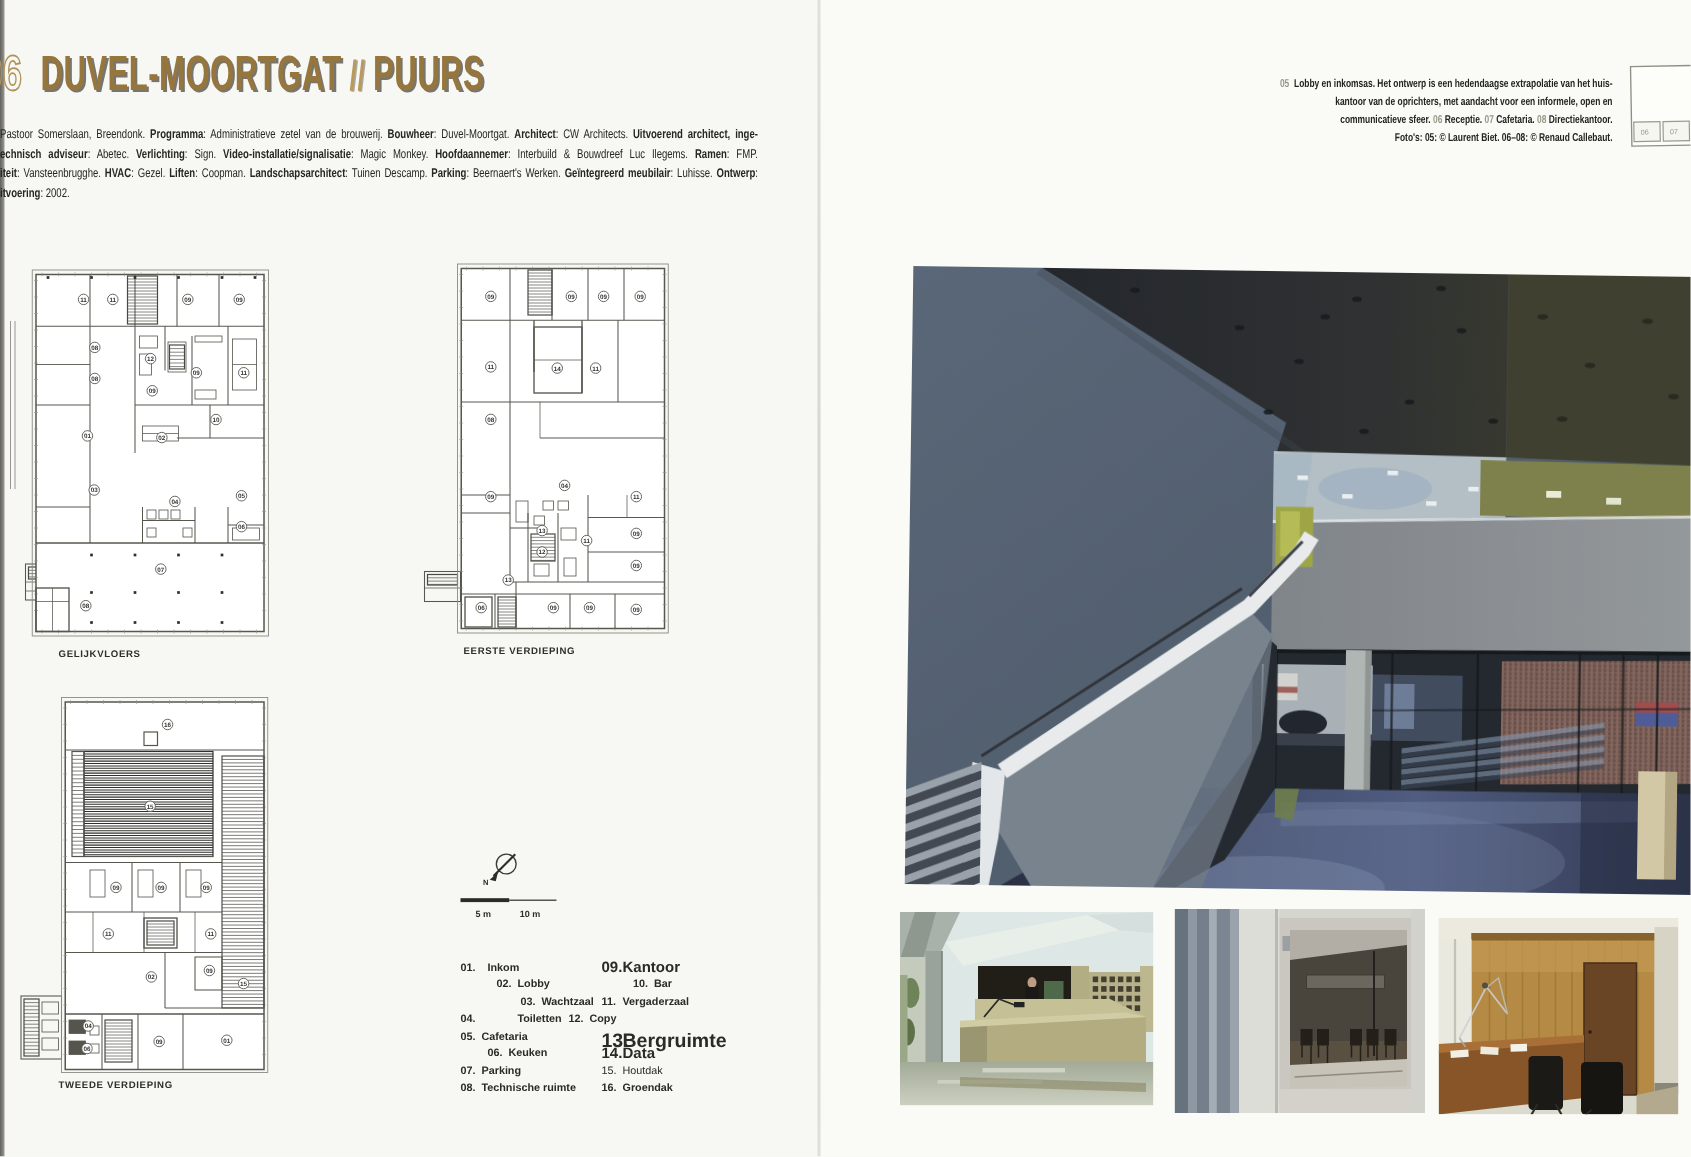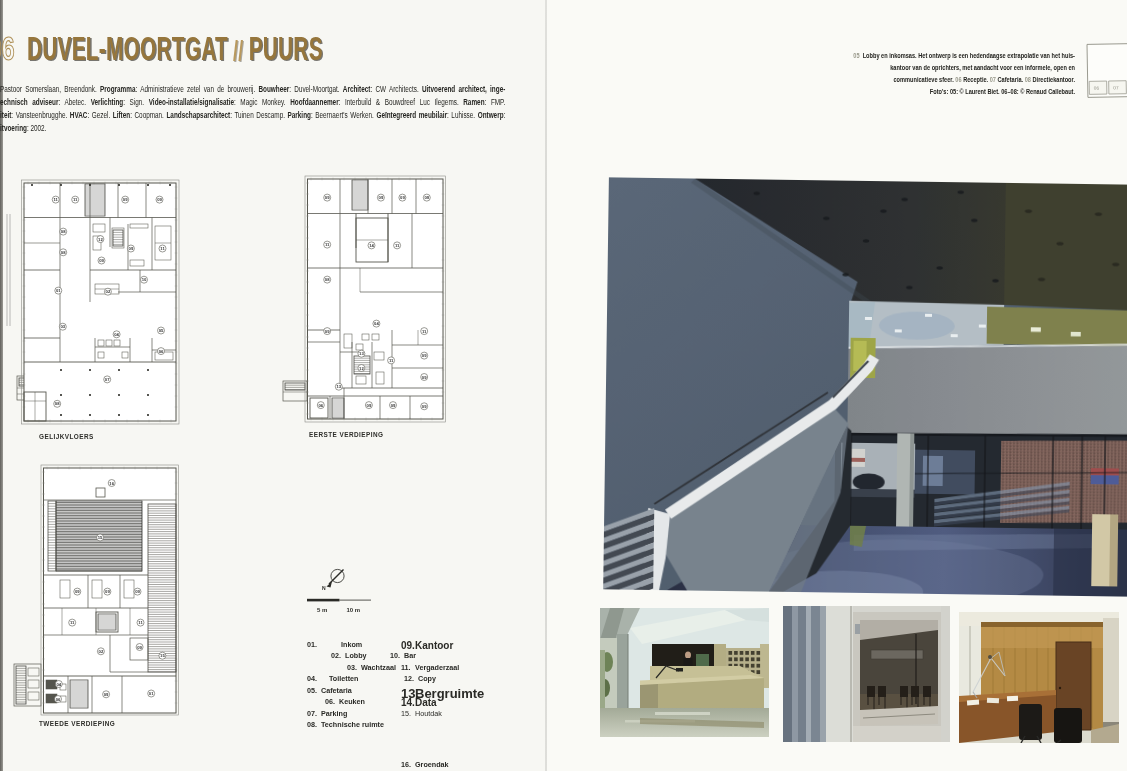--- a/index.html
+++ b/index.html
@@ -836,36 +836,36 @@
 
 <g>
       <rect x="307" y="598.8" width="32.5" height="2.6" fill="#2a2a26"></rect>
 <line x1="339.5" y1="600.1" x2="371" y2="600.1" stroke="#55554f" stroke-width="1"></line>
 <text x="317" y="611.5" font-size="6" font-weight="bold" fill="#2e2e2a">5 m</text>
 <text x="346.5" y="611.5" font-size="6" font-weight="bold" fill="#2e2e2a">10 m</text>
     </g>
 </svg>
 
 <div>
-    <div class="abs" style="left:307px;top:639.5px;font-size:7.2px;font-weight:bold;color:#2a2a26;"><span style="display:inline-block;width:34px;">01.</span>Inkom</div>
+    <div class="abs" style="left:307px;top:639.5px;font-size:7.2px;font-weight:bold;color:#2a2a26;"><span style="display:inline-block;width:18px;">01.</span>Inkom</div>
     <div class="abs" style="left:401px;top:639.5px;font-size:10px;font-weight:bold;color:#2a2a26;"><span style="display:inline-block;width:14px;">09.</span>Kantoor</div>
     <div class="abs" style="left:307px;top:651.05px;font-size:7.2px;font-weight:bold;color:#2a2a26;margin-left:24px;"><span style="display:inline-block;width:14px;">02.</span>Lobby</div>
-    <div class="abs" style="left:390px;top:651.05px;font-size:7.2px;font-weight:bold;color:#2a2a26;"><span style="display:inline-block;width:14px;">10.</span>Bar</div>
+    <div class="abs" style="left:422px;top:651.05px;font-size:7.2px;font-weight:bold;color:#2a2a26;"><span style="display:inline-block;width:14px;">10.</span>Bar</div>
     <div class="abs" style="left:307px;top:662.6px;font-size:7.2px;font-weight:bold;color:#2a2a26;"><span style="display:inline-block;width:14px;padding-left:40px;">03.</span>Wachtzaal</div>
     <div class="abs" style="left:401px;top:662.6px;font-size:7.2px;font-weight:bold;color:#2a2a26;"><span style="display:inline-block;width:14px;">11.</span>Vergaderzaal</div>
-    <div class="abs" style="left:307px;top:674.15px;font-size:7.2px;font-weight:bold;color:#2a2a26;"><span style="display:inline-block;width:22px;">04.</span>Toiletten</div>
-    <div class="abs" style="left:404px;top:674.15px;font-size:7.2px;font-weight:bold;color:#2a2a26;"><span style="display:inline-block;width:14px;">12.</span>Copy</div>
+    <div class="abs" style="left:307px;top:674.15px;font-size:7.2px;font-weight:bold;color:#2a2a26;"><span style="display:inline-block;width:38px;">04.</span>Toiletten</div>
+    <div class="abs" style="left:379px;top:674.15px;font-size:7.2px;font-weight:bold;color:#2a2a26;"><span style="display:inline-block;width:14px;">12.</span>Copy</div>
     <div class="abs" style="left:307px;top:685.7px;font-size:7.2px;font-weight:bold;color:#2a2a26;"><span style="display:inline-block;width:14px;">05.</span>Cafetaria</div>
     <div class="abs" style="left:401px;top:685.7px;font-size:13px;font-weight:bold;color:#2a2a26;"><span style="display:inline-block;width:14px;">13.</span>Bergruimte</div>
     <div class="abs" style="left:307px;top:697.25px;font-size:7.2px;font-weight:bold;color:#2a2a26;"><span style="display:inline-block;width:14px;padding-left:18px;">06.</span>Keuken</div>
     <div class="abs" style="left:401px;top:697.25px;font-size:10px;font-weight:bold;color:#2a2a26;"><span style="display:inline-block;width:14px;">14.</span>Data</div>
     <div class="abs" style="left:307px;top:708.8px;font-size:7.2px;font-weight:bold;color:#2a2a26;"><span style="display:inline-block;width:14px;">07.</span>Parking</div>
     <div class="abs" style="left:401px;top:708.8px;font-size:7.2px;font-weight:normal;color:#2a2a26;"><span style="display:inline-block;width:14px;">15.</span>Houtdak</div>
     <div class="abs" style="left:307px;top:720.35px;font-size:7.2px;font-weight:bold;color:#2a2a26;"><span style="display:inline-block;width:14px;">08.</span>Technische ruimte</div>
-    <div class="abs" style="left:401px;top:720.35px;font-size:7.2px;font-weight:bold;color:#2a2a26;margin-top:40px;"><span style="display:inline-block;width:14px;">16.</span>Groendak</div>
+    <div class="abs" style="left:401px;top:720.35px;font-size:7.2px;font-weight:bold;color:#2a2a26;"><span style="display:inline-block;width:14px;">16.</span>Groendak</div>
   </div>
 
 <div class="abs" style="left:753px;top:50px;width:322px;text-align:right;font-size:7.6px;font-weight:bold;line-height:12px;color:#23231f;transform:scaleX(0.74);transform-origin:100% 0;">
 <span style="color:#98988a;">05</span>&nbsp;&nbsp;Lobby en inkomsas. Het ontwerp is een hedendaagse extrapolatie van het huis-<br>
 kantoor van de oprichters, met aandacht voor een informele, open en<br>
 communicatieve sfeer. <span style="color:#98988a;">06</span> Receptie. <span style="color:#98988a;">07</span> Cafetaria. <span style="color:#98988a;">08</span> Directiekantoor.<br>
 Foto's: 05: © Laurent Biet. 06–08: © Renaud Callebaut.
 </div>
 
 <svg class="abs" style="left:1085px;top:40px;" width="50" height="64" viewBox="0 0 50 64">

